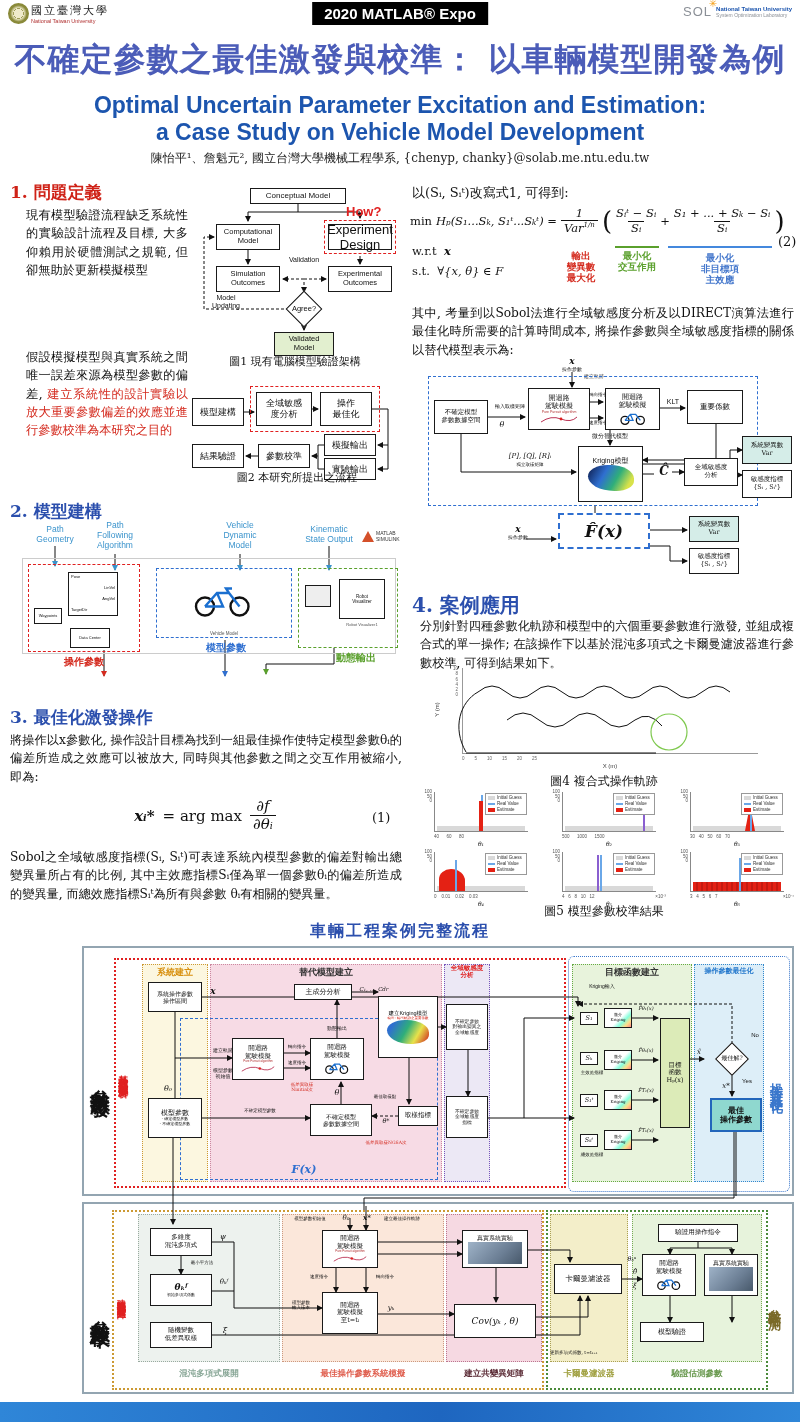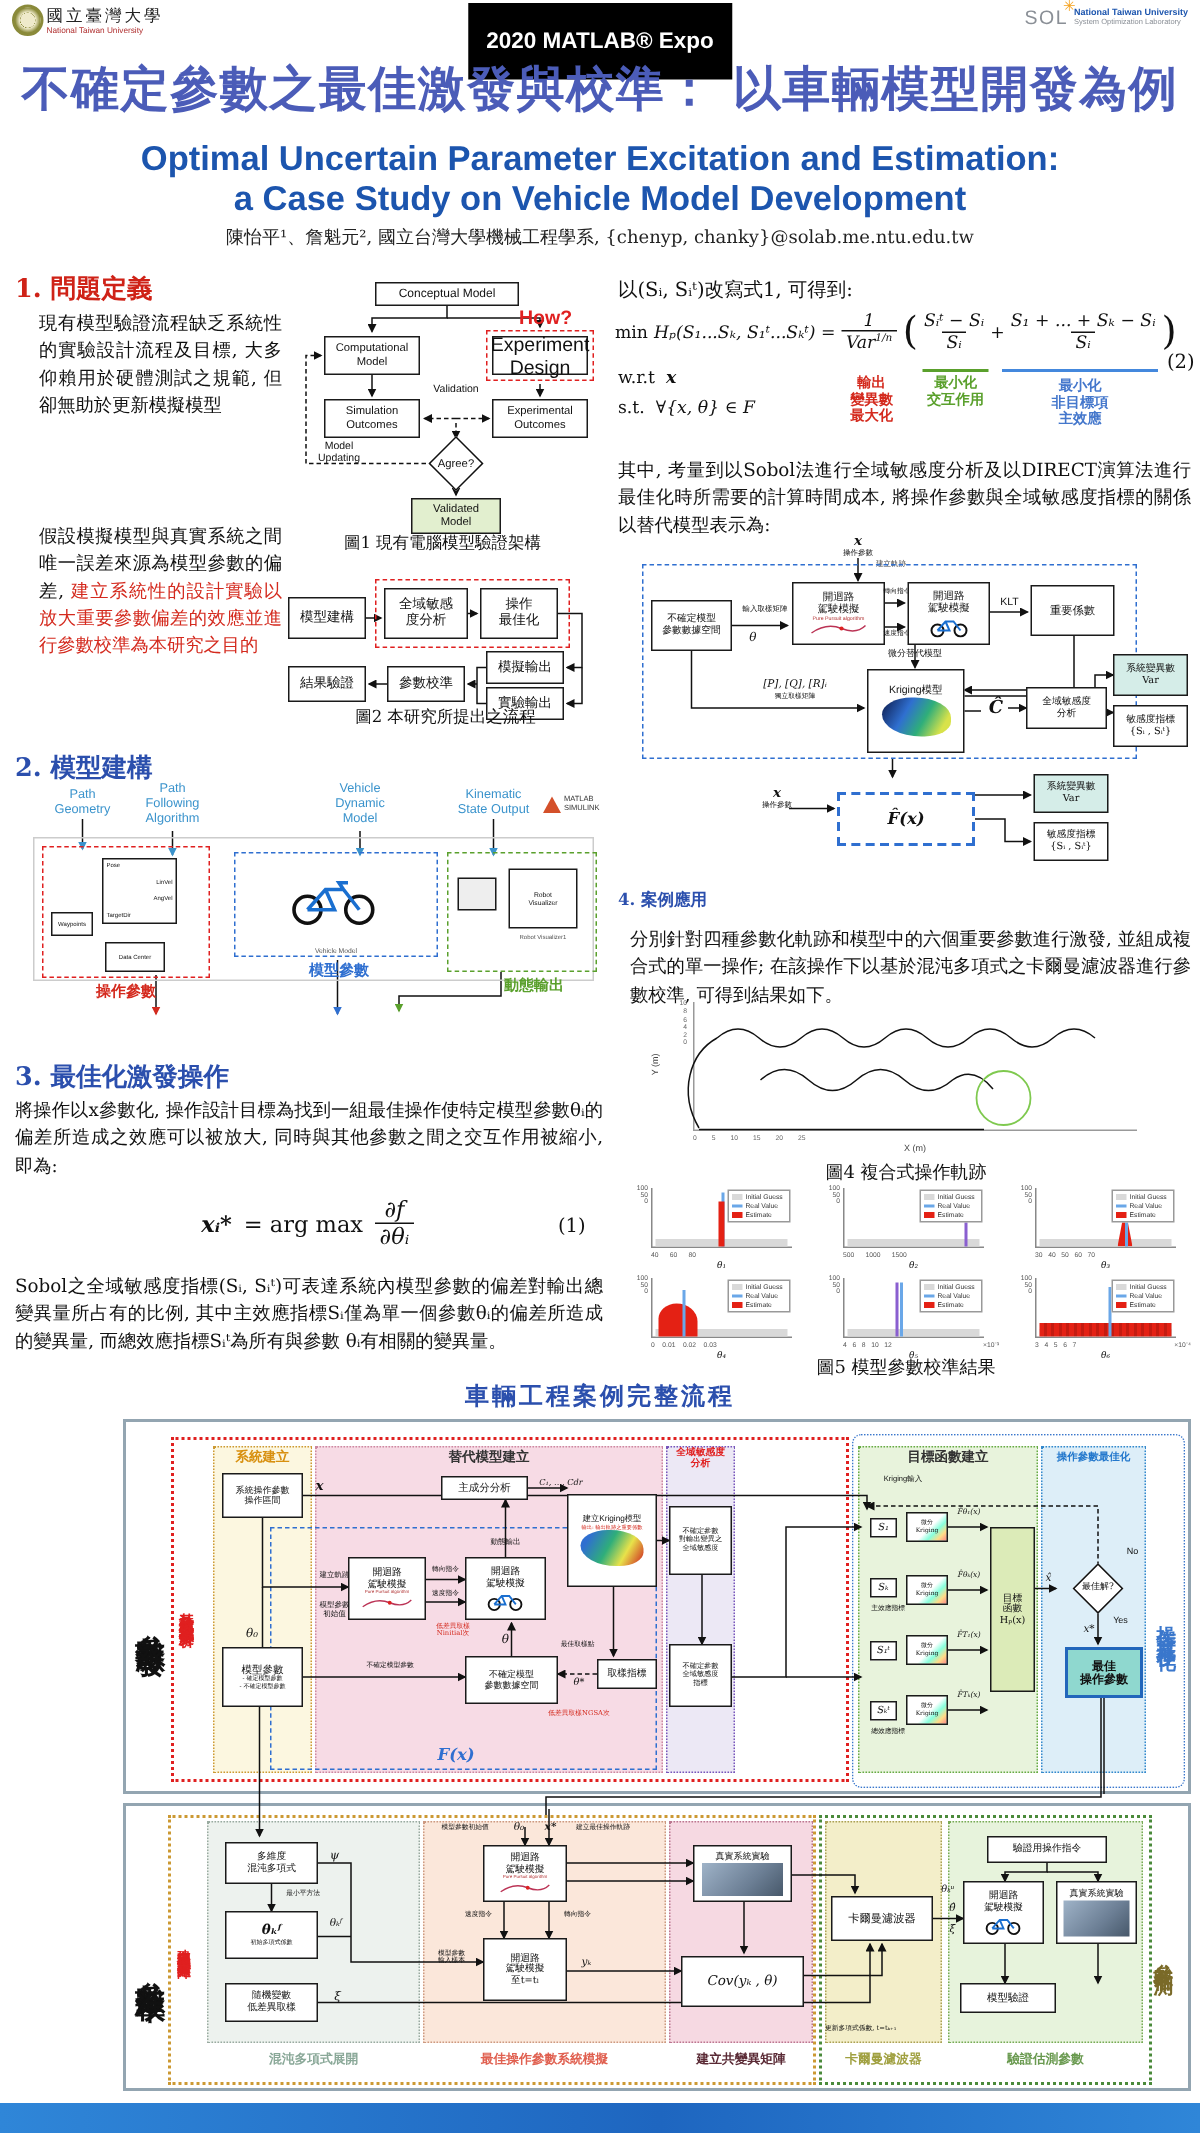--- a/index.html
+++ b/index.html
@@ -60,21 +60,21 @@
   </svg>
 
 <div class="a" style="left:0;top:0;width:800px;height:30px;background:#fff">
   <div class="a" style="left:8px;top:3px;display:flex;gap:2px;align-items:center">
     <div style="width:21px;height:21px;border-radius:50%;border:2px solid #8a8a3a;background:radial-gradient(circle,#efeacb 40%,#8a8a3a 42%,#efeacb 44%,#8a8a3a 70%)"></div>
     <div>
       <div style="font-size:11px;color:#222;letter-spacing:2px">國立臺灣大學</div>
       <div class="san" style="font-size:5.5px;color:#b03030">National Taiwan University</div>
     </div>
   </div>
-  <div class="a san b" style="left:50%;top:2px;transform:translateX(-50%);background:#000;color:#fff;padding:17px 12px;font-size:15px">2020 MATLAB® Expo</div>
+  <div class="a san b" style="left:50%;top:2px;transform:translateX(-50%);background:#000;color:#fff;padding:3px 12px;font-size:15px">2020 MATLAB® Expo</div>
   <div class="a" style="right:8px;top:4px;display:flex;gap:4px;align-items:center">
     <div class="san" style="font-size:13px;color:#8a8f96;letter-spacing:1px;position:relative"><span>SOL</span><span style="position:absolute;right:-6px;top:-6px;color:#f5a11c;font-size:10px">✳</span></div>
     <div class="san">
       <div class="b" style="font-size:6px;color:#1c55ae">National Taiwan University</div>
       <div style="font-size:5px;color:#8a8f96">System Optimization Laboratory</div>
     </div>
   </div>
 </div>
 
 <div class="a b" style="left:0;top:38px;width:800px;text-align:center;font-size:32px;color:#4b5cb8;letter-spacing:1px">不確定參數之最佳激發與校準： 以車輛模型開發為例</div>
@@ -312,28 +312,28 @@
   <div class="bx pre" style="left:274px;top:98px;width:54px;height:28px;font-size:6.5px">全域敏感度
 分析</div>
   <div class="bx pre teal" style="left:332px;top:76px;width:50px;height:28px;font-size:6.5px">系統變異數
 Var</div>
   <div class="bx pre" style="left:332px;top:110px;width:50px;height:28px;font-size:6.5px">敏感度指標
 {Sᵢ , Sᵢᵗ}</div>
   <div class="lb" style="left:86px;top:164px;width:44px">
       <div class="b it" style="font-size:9px">x</div>
       <div style="font-size:5px">操作參數</div>
     </div>
-  <div class="bx dashb it b" style="left:148px;top:168px;width:92px;height:36px;font-size:11px;border-width:2px">F̂(x)</div>
+  <div class="bx dashb it b" style="left:148px;top:153px;width:92px;height:36px;font-size:17px;border-width:2px">F̂(x)</div>
   <div class="bx pre teal" style="left:279px;top:156px;width:50px;height:26px;font-size:6.5px">系統變異數
 Var</div>
   <div class="bx pre" style="left:279px;top:188px;width:50px;height:26px;font-size:6.5px">敏感度指標
 {Sᵢ , Sᵢᵗ}</div>
 </div>
 
-<div class="a b" style="left:412px;top:592px;font-size:11px;color:#2b4fad">4. 案例應用</div>
+<div class="a b" style="left:412px;top:592px;font-size:20px;color:#2b4fad">4. 案例應用</div>
 <div class="a" style="left:420px;top:617px;width:374px;font-size:12.2px;line-height:1.5;text-align:justify">分別針對四種參數化軌跡和模型中的六個重要參數進行激發, 並組成複合式的單一操作; 在該操作下以基於混沌多項式之卡爾曼濾波器進行參數校準, 可得到結果如下。</div>
 
 <div class="a" style="left:432px;top:666px;width:344px;height:106px">
   <div class="a" style="left:30px;top:2px;width:296px;height:86px;border-left:1px solid #999;border-bottom:1px solid #999"></div>
   <svg class="wire" width="344" height="106">
     <path d="M34 86 C20 62,28 36,46 26" stroke="#4db8e8"></path>
     <path d="M46 26 q14 -12 28 0 q14 12 28 0 q14 -12 28 0 q14 12 28 0 q14 -12 28 0 q14 12 28 0 q14 -12 28 0 q14 12 28 0 q14 -12 28 0" stroke="#4db8e8"></path>
     <path d="M75 54 q16 -14 32 0 q16 14 32 0 q16 -14 32 0 q16 14 32 0 q14 -10 27 6" stroke="#8866cc"></path>
     <path d="M34 87 H224" stroke="#4db8e8"></path>
     <circle cx="237" cy="66" r="18" fill="none" stroke="#7fc94f" stroke-width="1.2"></circle>

